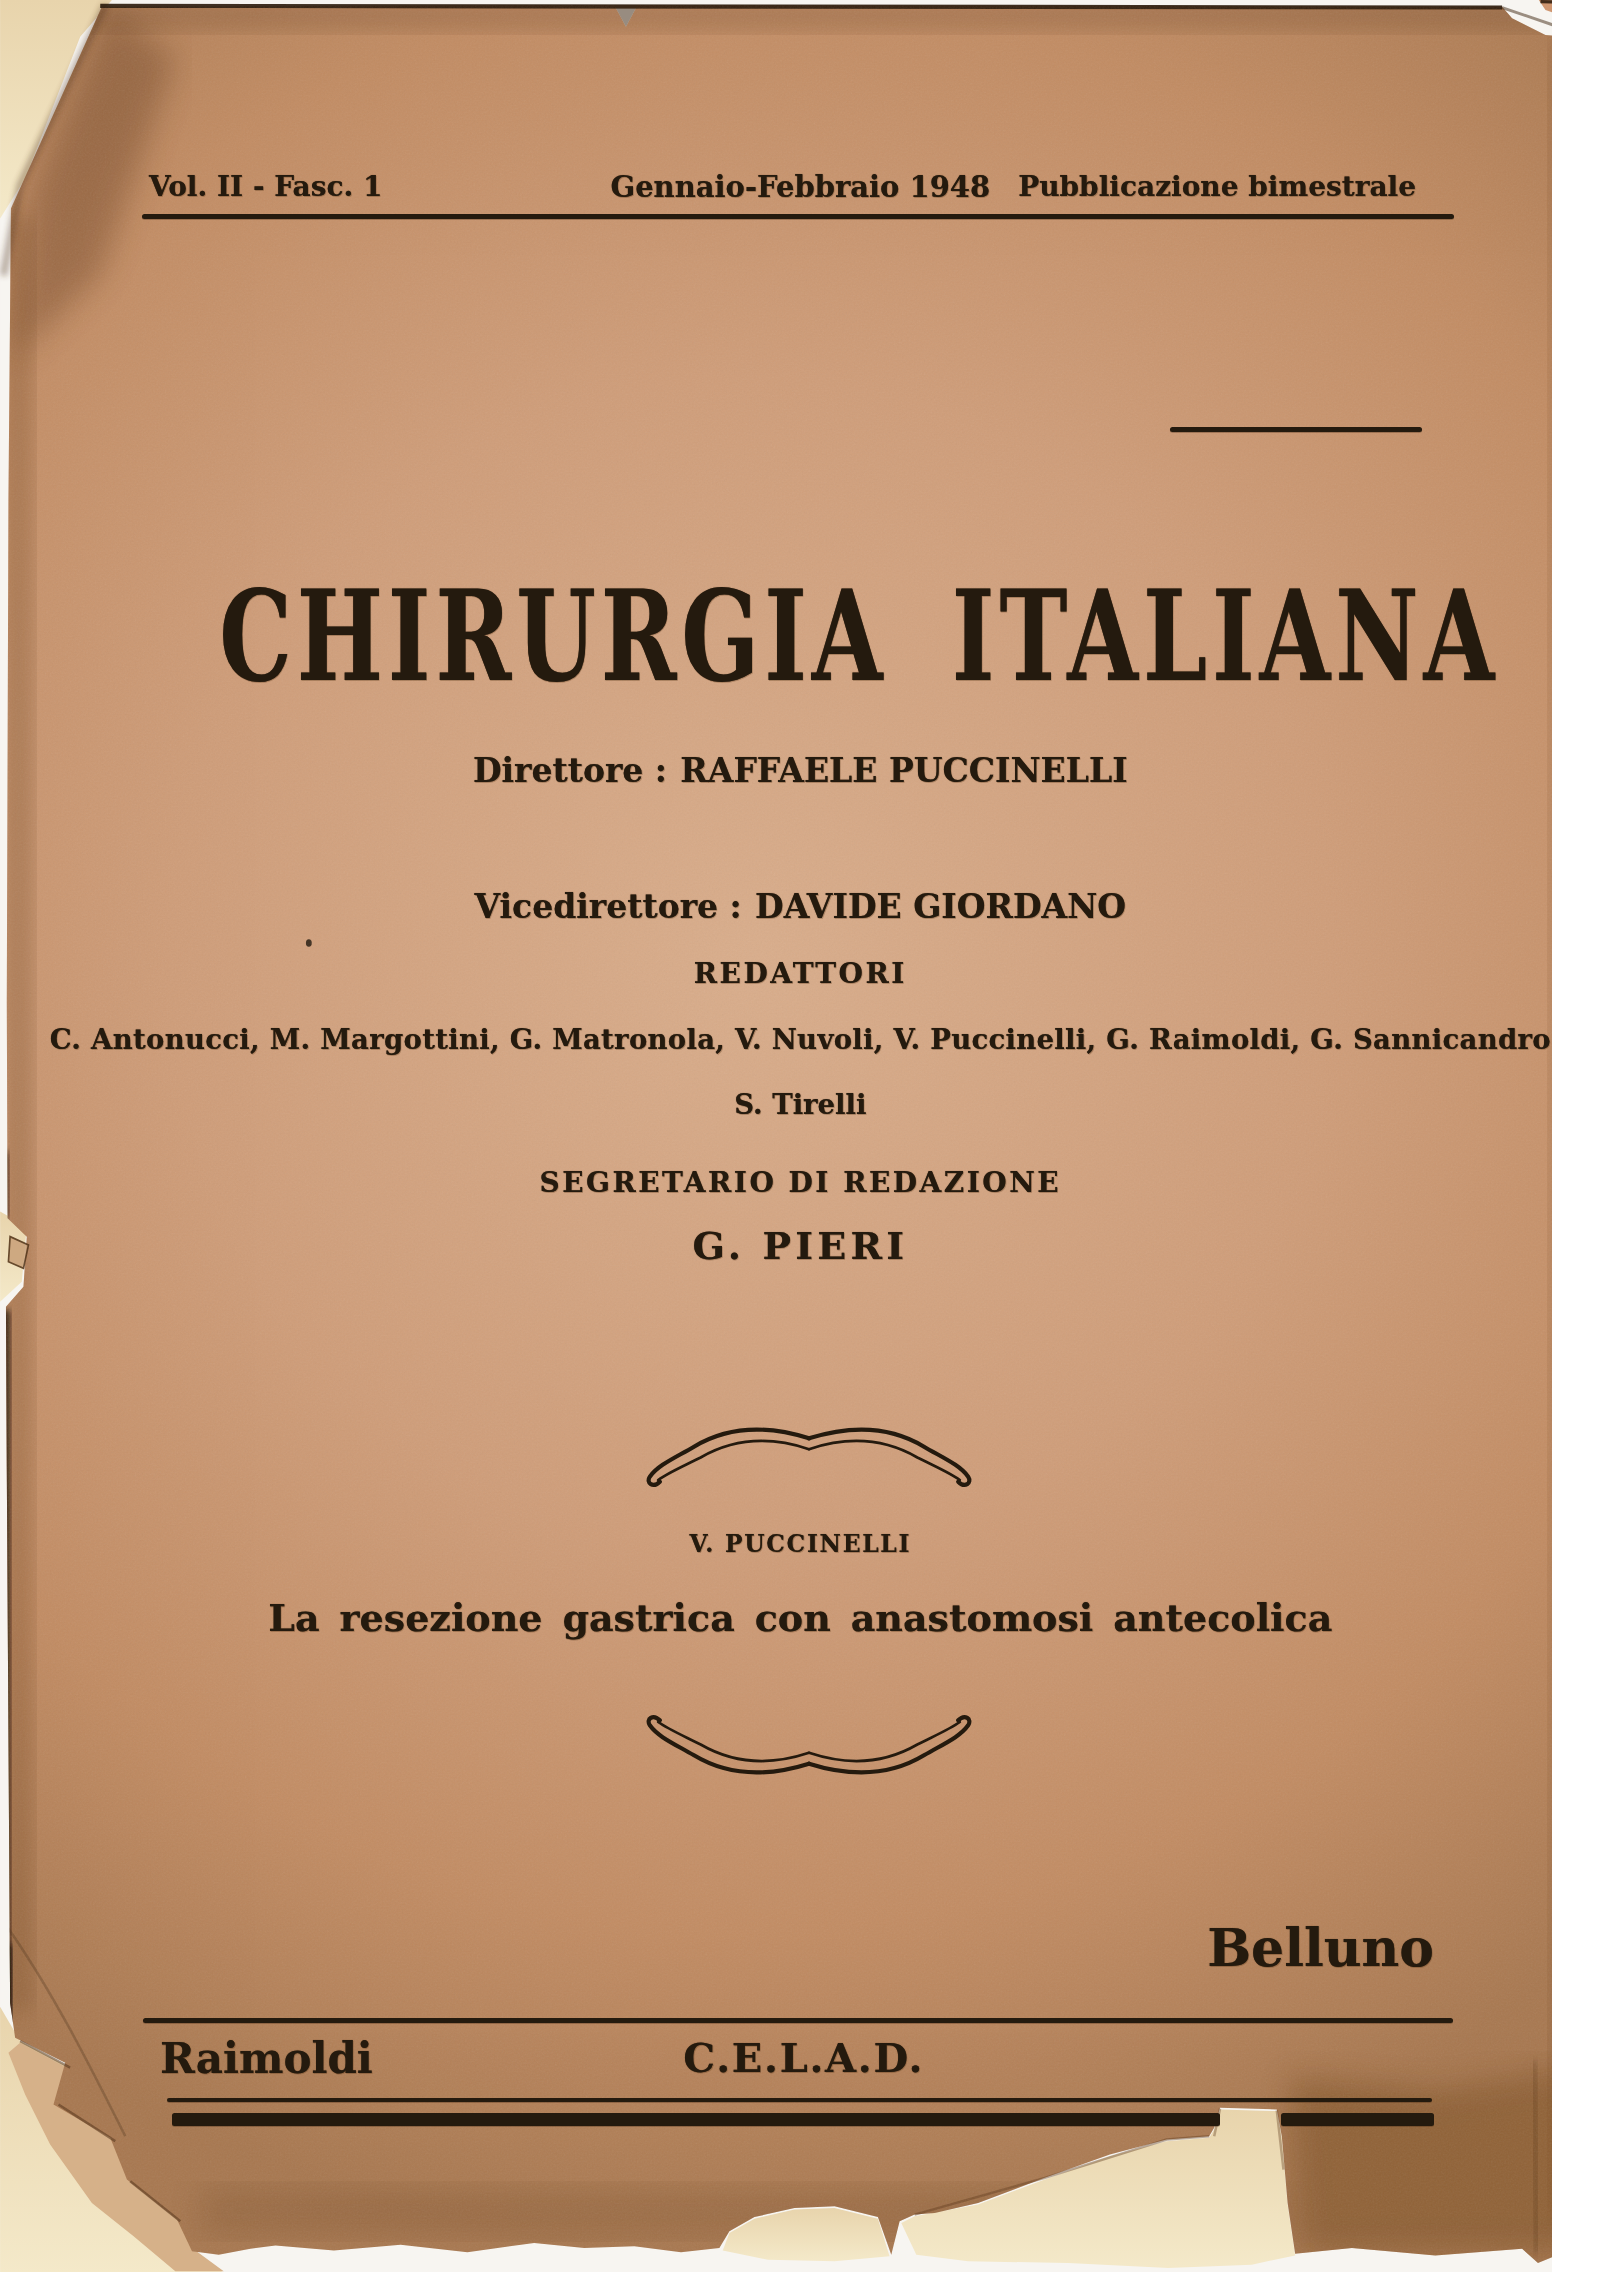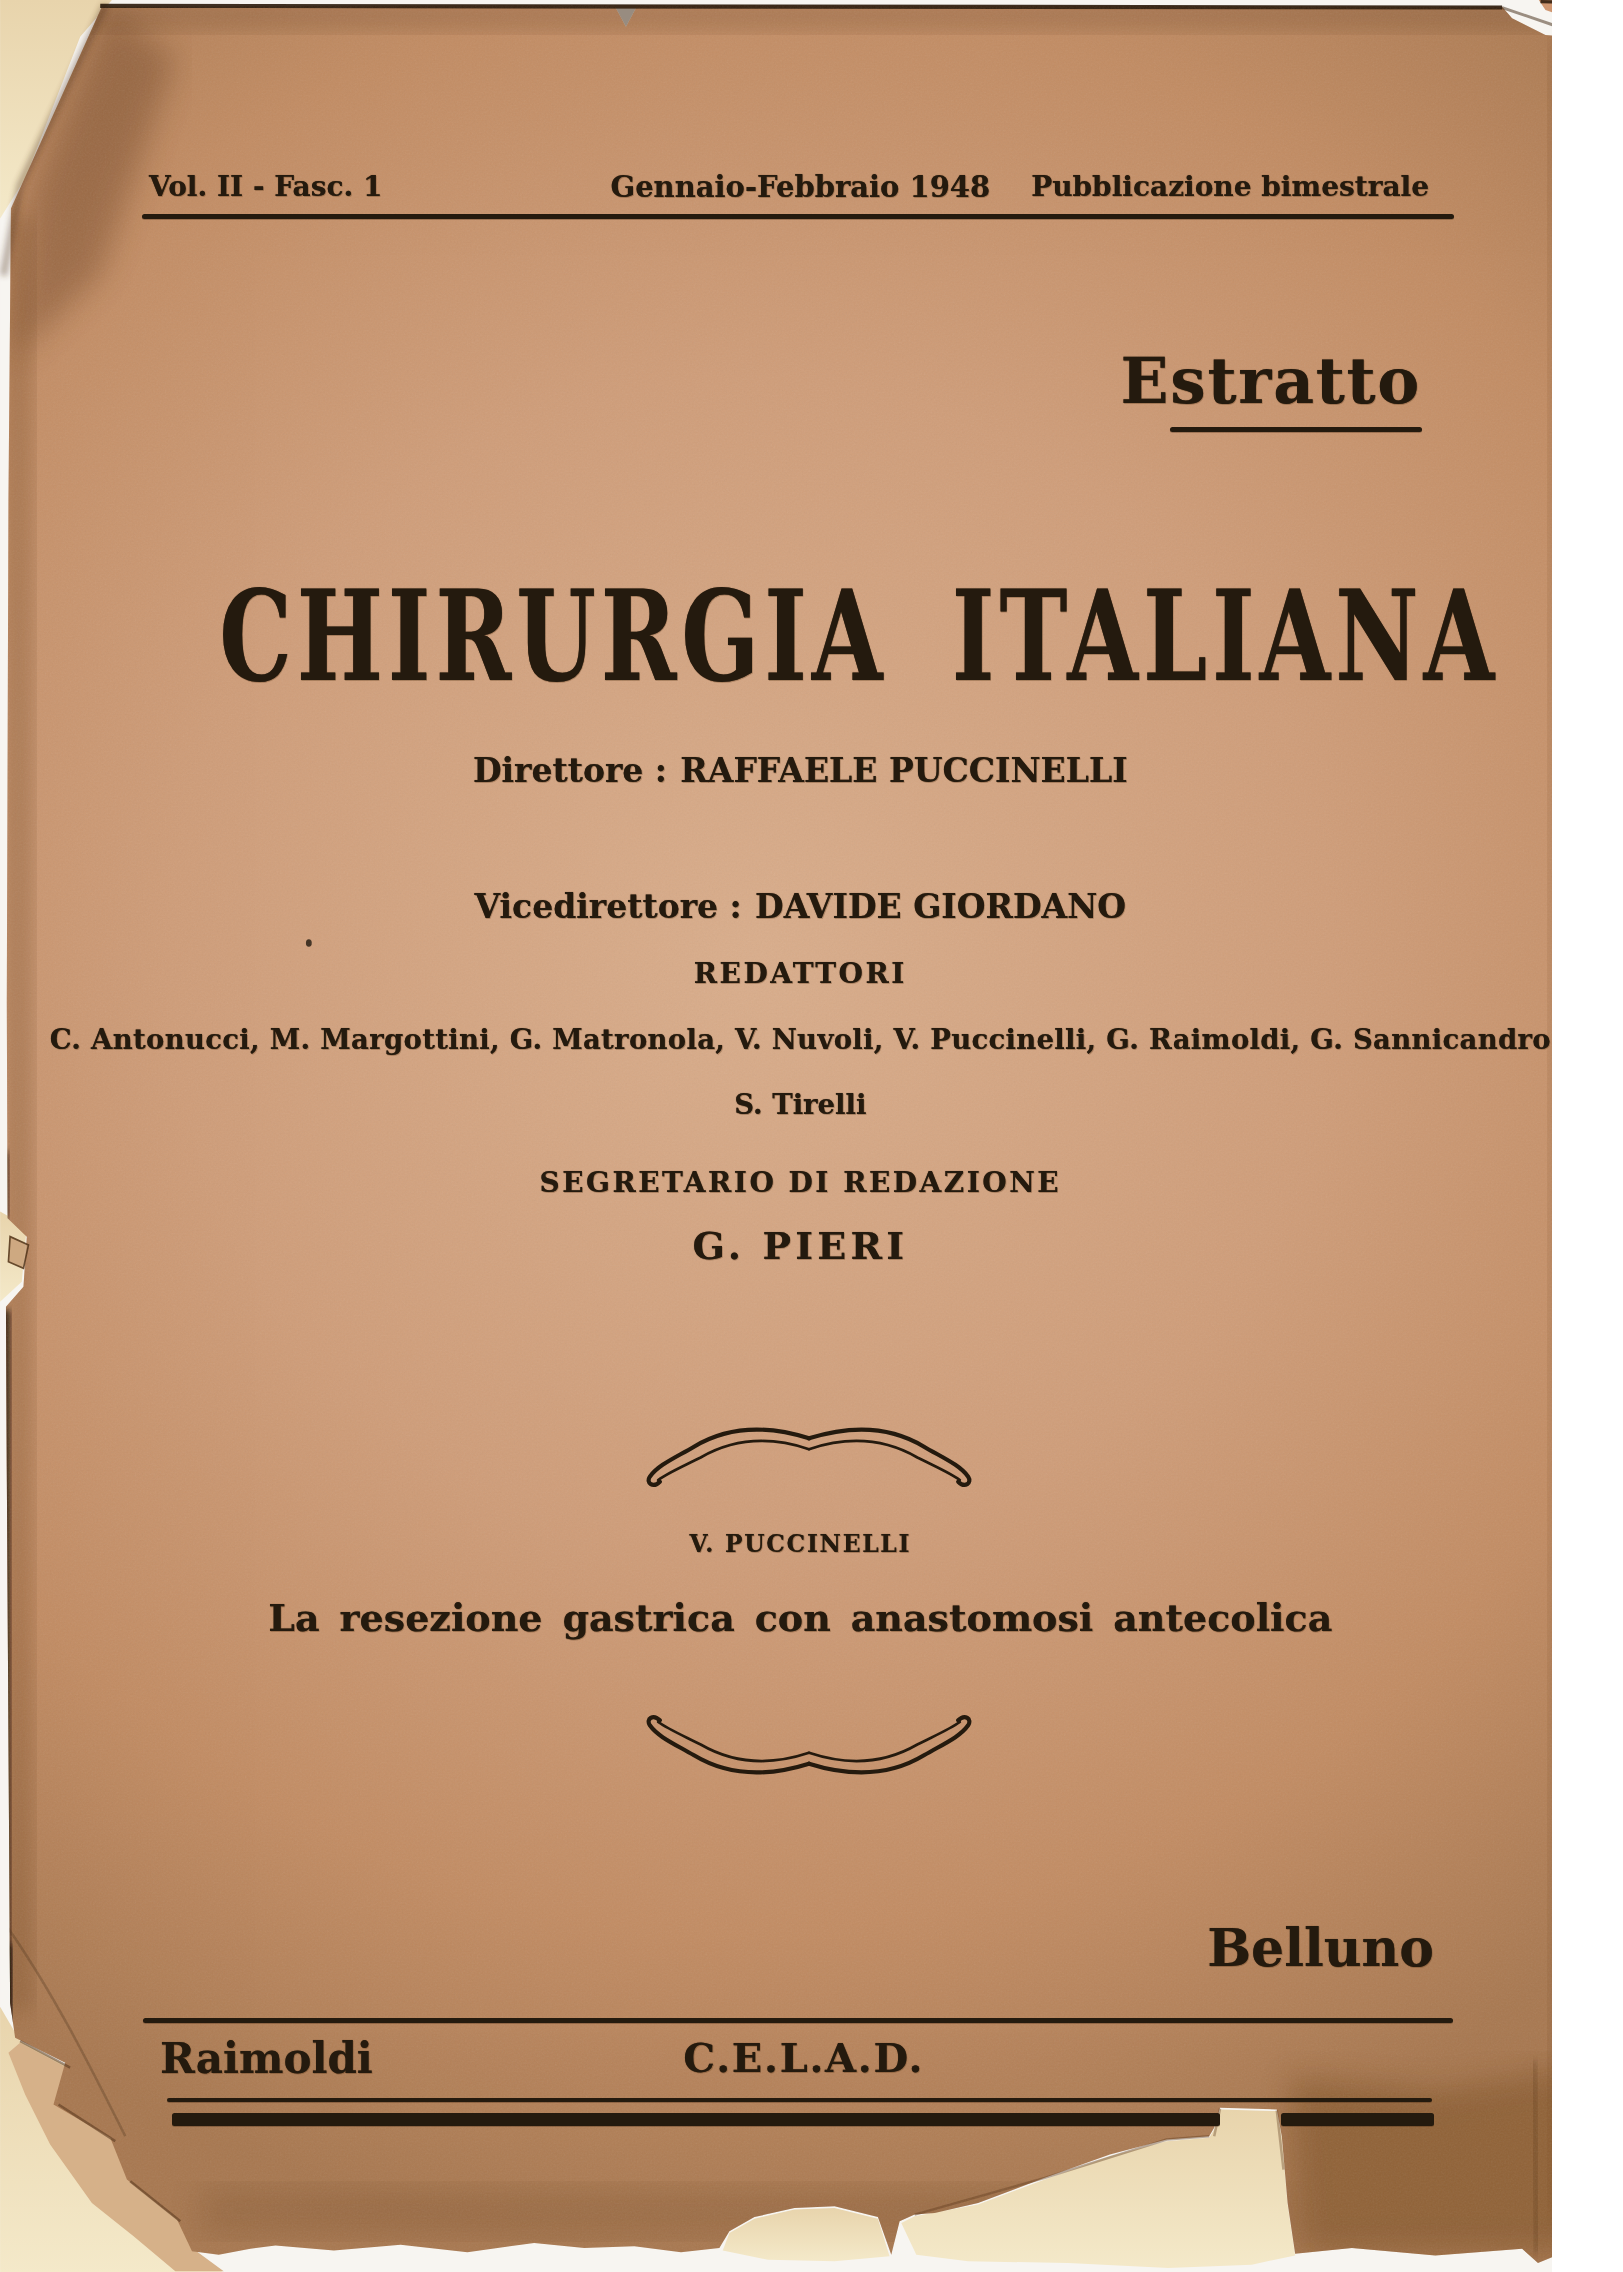--- a/index.html
+++ b/index.html
@@ -21,21 +21,21 @@
     font-weight:700;
     white-space:nowrap;
     line-height:1.08;
     text-shadow:0 0 0.8px rgba(46,28,10,.75), 0.8px 0.8px 0 rgba(92,58,26,.28);
   }
   .centered{left:0;width:100%;text-align:center;transform:translateX(-11.7px);}
   .rule{position:absolute;background:var(--ink);border-radius:2.5px;box-shadow:0 0.8px 0 rgba(60,36,14,.4);}
   
   #hdr-left{left:149px;top:172px;font-size:28px;}
   #hdr-center{top:172px;font-size:29px;}
-  #hdr-right{right:195px;top:172px;font-size:28px;text-align:center;}
+  #hdr-right{right:208px;top:172px;font-size:28px;text-align:center;}
   #hdr-rule{left:142px;top:214px;width:1312px;height:5px;}
   
   #estratto{right:203px;top:347px;font-size:63px;letter-spacing:1.7px;}
   #estratto-rule{left:1170px;top:427px;width:252px;height:5px;}
   
   #main-title{left:0;width:100%;text-align:center;margin:0;top:574px;font-size:125px;letter-spacing:6.7px;word-spacing:38px;line-height:1;transform:scaleX(.73);transform-origin:50% 50%;font-weight:700;}
   #direttore{top:753px;font-size:33px;}
   #vicedirettore{top:889px;font-size:33px;}
   .lbl{margin-right:13.3px;margin-top:21px;}
   #redattori-h{top:959px;font-size:28px;letter-spacing:2.5px;}
@@ -140,21 +140,20 @@
     <rect x="0" y="0" width="1946" height="2724" filter="url(#noiseF)" opacity="0.09" clip-path="url(#paperClip)"></rect>
   </svg>
 
   <div class="content">
 
     <div id="hdr-left" class="txt">Vol. II - Fasc. 1</div>
     <div id="hdr-center" class="txt centered">Gennaio-Febbraio 1948</div>
     <div id="hdr-right" class="txt">Pubblicazione bimestrale</div>
     <div id="hdr-rule" class="rule"></div>
 
-    <div id="estratto" class="txt">Estratto</div>
     <div id="estratto-rule" class="rule"></div>
 
     <h1 id="main-title" class="txt">CHIRURGIA ITALIANA</h1>
 
     <div id="direttore" class="txt centered">
       <span class="lbl">Direttore :</span><span>RAFFAELE PUCCINELLI</span>
     </div>
     <div id="vicedirettore" class="txt centered">
       <span class="lbl">Vicedirettore :</span><span>DAVIDE GIORDANO</span>
     </div>

